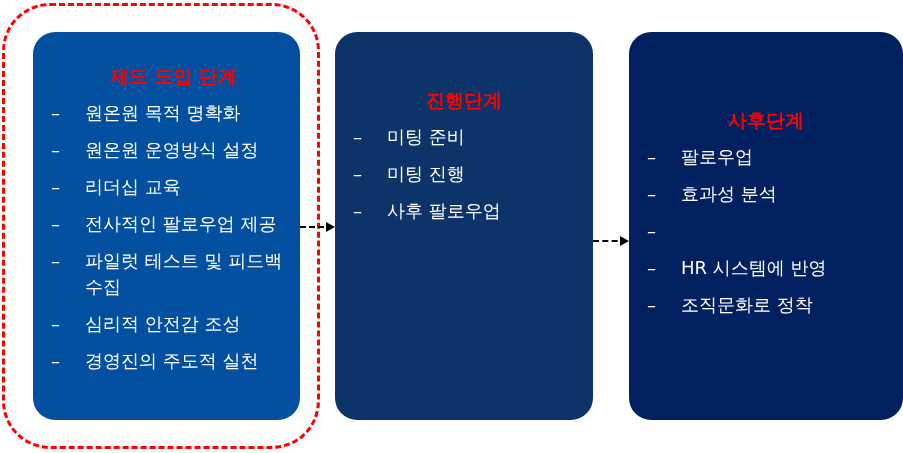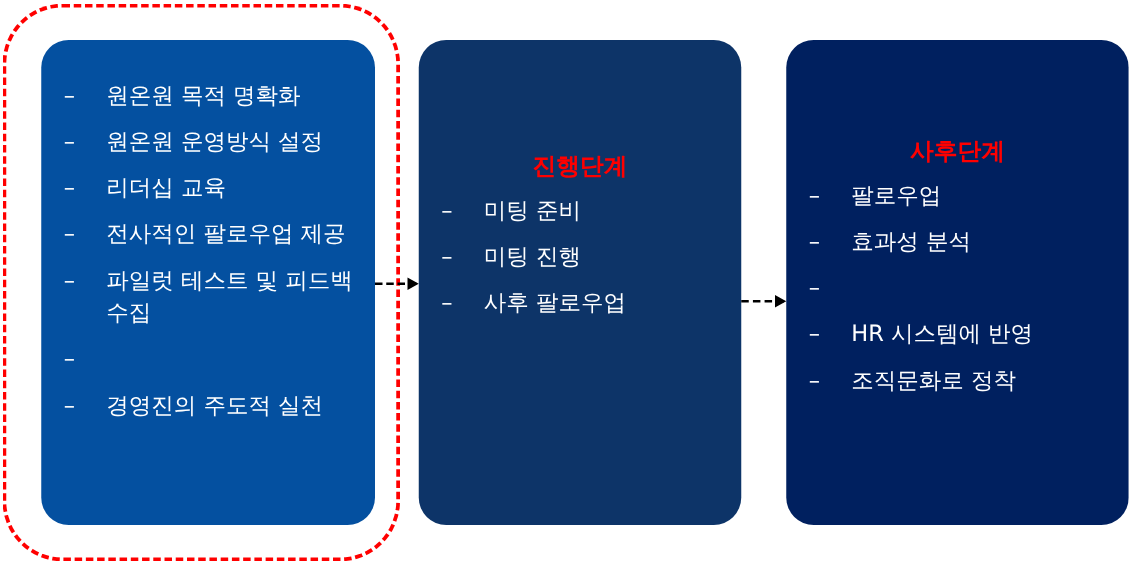--- a/index.html
+++ b/index.html
@@ -2,21 +2,21 @@
 <html><head>
 <meta charset="utf-8">
 <style>
   html, body { margin:0; padding:0; background:#ffffff; }
   body { width:903px; height:453px; position:relative; overflow:hidden;
          font-family:"DejaVu Sans","Liberation Sans",sans-serif; }
   .dash-frame { position:absolute; left:2px; top:3px; width:318px; height:446px;
                 border:3px dashed #ff0000; border-radius:48px; box-sizing:border-box; }
   .box { position:absolute; top:32px; height:388px; border-radius:22px; color:#ffffff; box-sizing:border-box; }
   #box1 { left:33px; width:267px; background:#0450a0; padding-top:32px; }
-  #box2 { left:335px; width:258px; background:#0d3468; padding-top:88px; }
+  #box2 { left:335px; width:258px; background:#0d3468; padding-top:56px; }
   #box3 { left:629px; width:274px; background:#00205f; padding-top:76px; }
   .title { color:#ff0000; font-weight:bold; font-size:19px; text-align:center; margin-bottom:10px; }
   #box1 .title { padding-left:14px; }
   .items { list-style:none; margin:0; padding:0; }
   .item { display:flex; font-size:18px; line-height:26px; margin-bottom:11px; }
   .bullet { width:52px; flex:none; text-align:left; }
   #box1 .bullet { padding-left:18px; width:34px; }
   #box2 .bullet, #box3 .bullet { padding-left:18px; width:34px; }
   .txt { flex:1; padding-right:8px; }
   .arrow { position:absolute; height:0; border-top:2px dashed #000; }
@@ -24,20 +24,21 @@
                   border-left:9px solid #000; border-top:5px solid transparent; border-bottom:5px solid transparent; }
   #arrow1 { left:300px; top:226px; width:33px; }
   #arrow2 { left:593px; top:240px; width:34px; }
 </style>
 </head>
 <body>
 
 <div class="dash-frame"></div>
 
 <div class="box" id="box1">
+  <div class="title">제도 도입 단계</div>
   <ul class="items">
     <li class="item">
         <span class="bullet">–</span>
         <span class="txt">원온원 목적 명확화</span>
       </li>
     <li class="item">
         <span class="bullet">–</span>
         <span class="txt">원온원 운영방식 설정</span>
       </li>
     <li class="item">
@@ -47,20 +48,21 @@
     <li class="item">
         <span class="bullet">–</span>
         <span class="txt">전사적인 팔로우업 제공</span>
       </li>
     <li class="item">
         <span class="bullet">–</span>
         <span class="txt">파일럿 테스트 및 피드백 수집</span>
       </li>
     <li class="item">
         <span class="bullet">–</span>
+        <span class="txt">심리적 안전감 조성</span>
       </li>
     <li class="item">
         <span class="bullet">–</span>
         <span class="txt">경영진의 주도적 실천</span>
       </li>
   </ul>
 </div>
 
 <div class="arrow" id="arrow1"></div>
 

